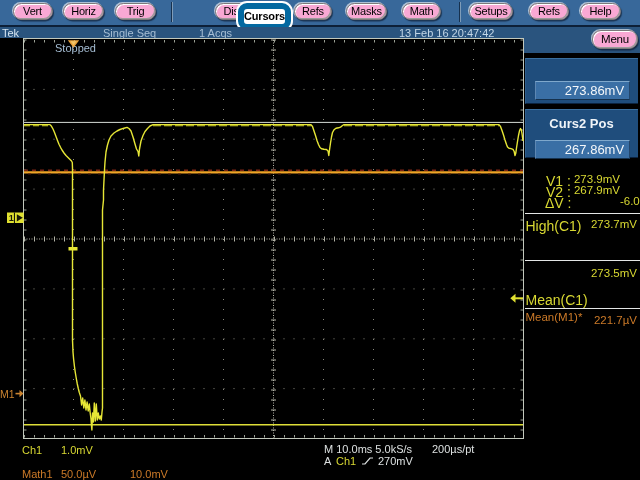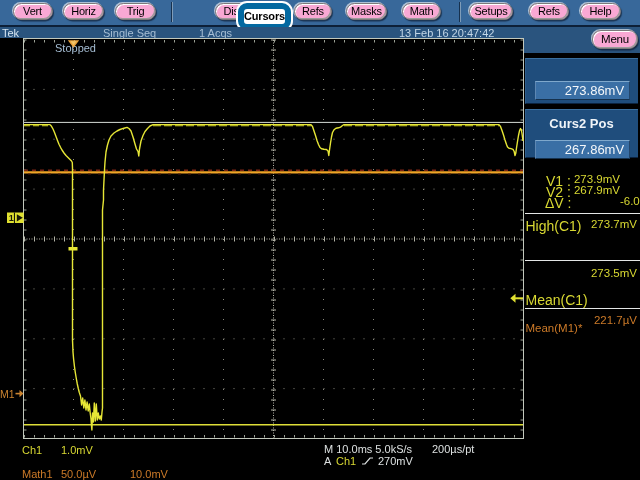--- a/index.html
+++ b/index.html
@@ -73,21 +73,21 @@
   <div class="ylab" style="left:545px;top:195px;">ΔV :</div>
   <div class="rval ylab" style="left:550px;top:195px;width:70px;padding-left:37px;">-6.0mV</div>
 
   <div class="sep" style="top:212.5px;"></div>
   <div class="ylab" style="left:525.5px;top:217.5px;">High(C1)</div>
   <div class="rval ylab" style="left:560px;top:217.5px;width:77px;">273.7mV</div>
   <div class="sep" style="top:259.5px;"></div>
   <div class="ylab" style="left:525.5px;top:280px;margin-top:12px;">Mean(C1)</div>
   <div class="rval ylab" style="left:560px;top:266.5px;width:77px;">273.5mV</div>
   <div class="sep" style="top:308px;"></div>
-  <div class="olab" style="left:525.5px;top:322px;">Mean(M1)*</div>
+  <div class="olab" style="left:525.5px;top:311px;">Mean(M1)*</div>
   <div class="rval olab" style="left:560px;top:313.5px;width:77px;">221.7µV</div>
 
   <div class="ylab" style="left:22px;top:443.8px;font-size:11px;">Ch1</div>
   <div class="ylab" style="left:61px;top:443.8px;font-size:11px;">1.0mV</div>
   <div class="olab" style="left:22px;top:467.8px;font-size:11px;">Math1</div>
   <div class="olab" style="left:61px;top:467.8px;font-size:11px;">50.0µV</div>
   <div class="olab" style="left:130px;top:467.8px;font-size:11px;">10.0mV</div>
   <div class="wlab" style="left:324px;top:442.8px;">M 10.0ms 5.0kS/s</div>
   <div class="wlab" style="left:432px;top:442.8px;">200µs/pt</div>
   <div class="wlab" style="left:324px;top:455.2px;">A</div>

